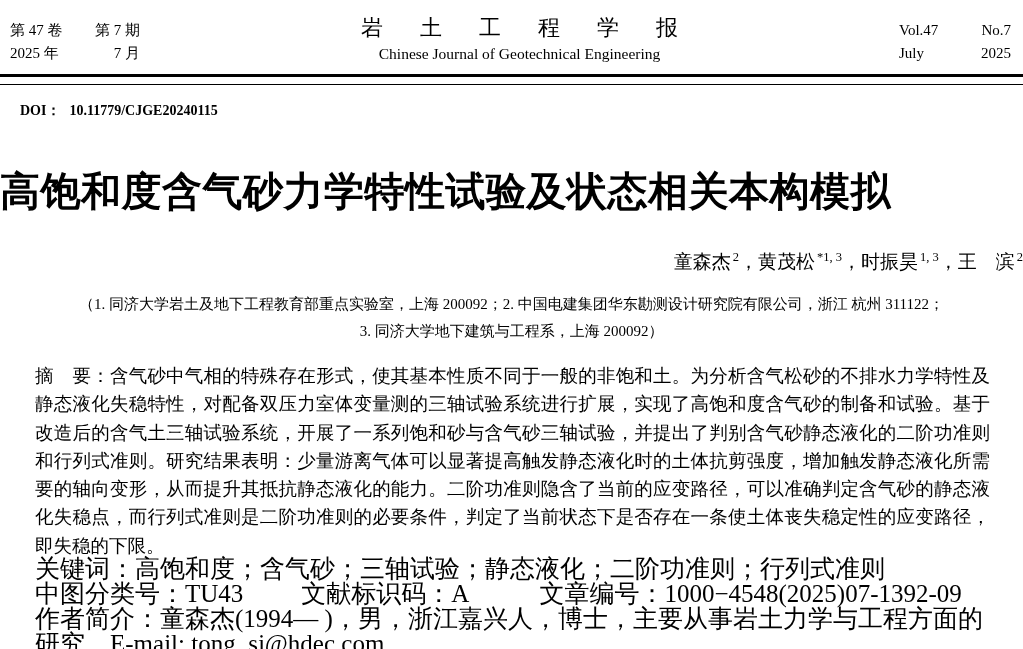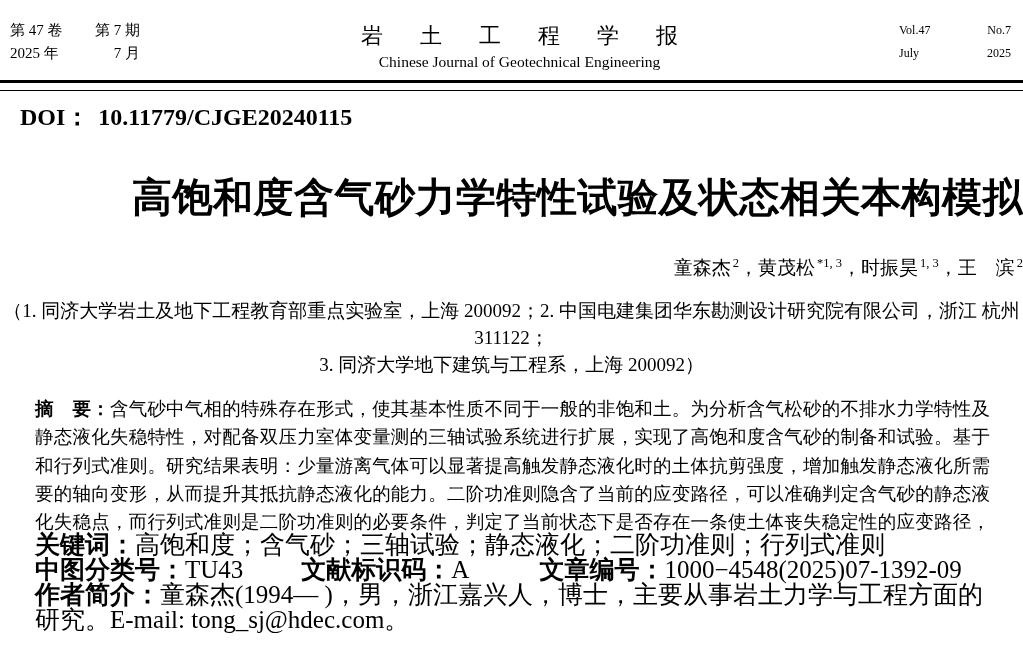--- a/index.html
+++ b/index.html
@@ -9,59 +9,59 @@
     font-family:"Liberation Serif", serif;
   }
   .page { position:relative; width:1023px; height:549px; }
 
   
   .header {
     display:flex; justify-content:space-between; align-items:flex-start;
     padding:15px 12px 0 10px;
   }
   .hdr-left  { width:130px; font-size:15px; line-height:23px; padding-top:4px; }
-  .hdr-right { width:112px; font-size:12px; line-height:23px; padding-top:4px; }
+  .hdr-right { width:112px; font-size:15px; line-height:23px; padding-top:4px; }
   .hdr-row   { display:flex; justify-content:space-between; white-space:pre; }
-  .hdr-center { text-align:center;margin-top:8px; }
+  .hdr-center { text-align:center; }
   .hdr-zh {
     font-size:22px; line-height:26px;
     letter-spacing:37px; margin-right:-37px;
     white-space:nowrap;
   }
   .hdr-en { font-size:15.5px; line-height:19px; margin-top:3px; }
 
   .rule-thick { height:3px; background:#000; margin-top:9px; }
   .rule-thin  { height:1px; background:#000; margin-top:7px; }
 
   
-  .doi { margin:15px 0 0 20px; font-size:24px; font-weight:bold; line-height:22px; }
+  .doi { margin:15px 0 0 20px; font-size:14px; font-weight:bold; line-height:22px; }
   .doi-value { margin-left:9px; }
 
   
   .paper-title {
-    margin-top:46px; text-align:right;
+    margin-top:46px; text-align:left;
     font-family:"DejaVu Sans", sans-serif; font-weight:bold;
     font-size:40px; line-height:46px; letter-spacing:0.5px;
     white-space:nowrap;
   }
   .authors { margin-top:36px; text-align:right; font-size:19px; line-height:24px; }
   .authors .au-sup {
     font-size:12.5px; position:relative; top:-7px; margin-left:2px;
     letter-spacing:0;
   }
-  .affils { margin-top:15px; text-align:center; font-size:19px; line-height:27px; }
+  .affils { margin-top:15px; text-align:center; font-size:15px; line-height:27px; }
 
   
   .content { margin:0 33px 0 35px; }
   .abstract { margin-top:17px; font-size:18.5px; line-height:28.3px; }
   .abs-line { text-align:justify; text-align-last:justify; }
   .abs-line.last { text-align:left; text-align-last:left; }
 
   .label {
-    font-family:"DejaVu Sans", sans-serif; font-weight:bold;
+    font-family:"DejaVu Sans", sans-serif; font-weight:normal;
   }
   .kv-line { font-size:25px; line-height:25px; }
   .kv-keywords { margin-top:-4px; }
   .meta-group2 { margin-left:58px; }
   .meta-group3 { margin-left:70px;text-align:center; }
 </style>
 </head>
 <body>
 
 <div class="page">
@@ -111,23 +111,25 @@
     <div>3. 同济大学地下建筑与工程系，上海 200092）</div>
   </div>
 
   <div class="content">
 
     <div class="abstract">
       <div class="abs-line">
         <span class="label">摘　要：</span><span>含气砂中气相的特殊存在形式，使其基本性质不同于一般的非饱和土。为分析含气松砂的不排水力学特性及</span>
       </div>
       <div class="abs-line">静态液化失稳特性，对配备双压力室体变量测的三轴试验系统进行扩展，实现了高饱和度含气砂的制备和试验。基于</div>
+      <div class="abs-line">改造后的含气土三轴试验系统，开展了一系列饱和砂与含气砂三轴试验，并提出了判别含气砂静态液化的二阶功准则</div>
       <div class="abs-line">和行列式准则。研究结果表明：少量游离气体可以显著提高触发静态液化时的土体抗剪强度，增加触发静态液化所需</div>
       <div class="abs-line">要的轴向变形，从而提升其抵抗静态液化的能力。二阶功准则隐含了当前的应变路径，可以准确判定含气砂的静态液</div>
       <div class="abs-line">化失稳点，而行列式准则是二阶功准则的必要条件，判定了当前状态下是否存在一条使土体丧失稳定性的应变路径，</div>
+      <div class="abs-line last">即失稳的下限。</div>
     </div>
 
     <div class="kv-line kv-keywords">
       <span class="label">关键词：</span><span>高饱和度；含气砂；三轴试验；静态液化；二阶功准则；行列式准则</span>
     </div>
 
     <div class="kv-line">
       <span class="label">中图分类号：</span><span>TU43</span><span class="label meta-group2">文献标识码：</span><span>A</span><span class="label meta-group3">文章编号：</span><span>1000−4548(2025)07-1392-09</span>
     </div>
 

